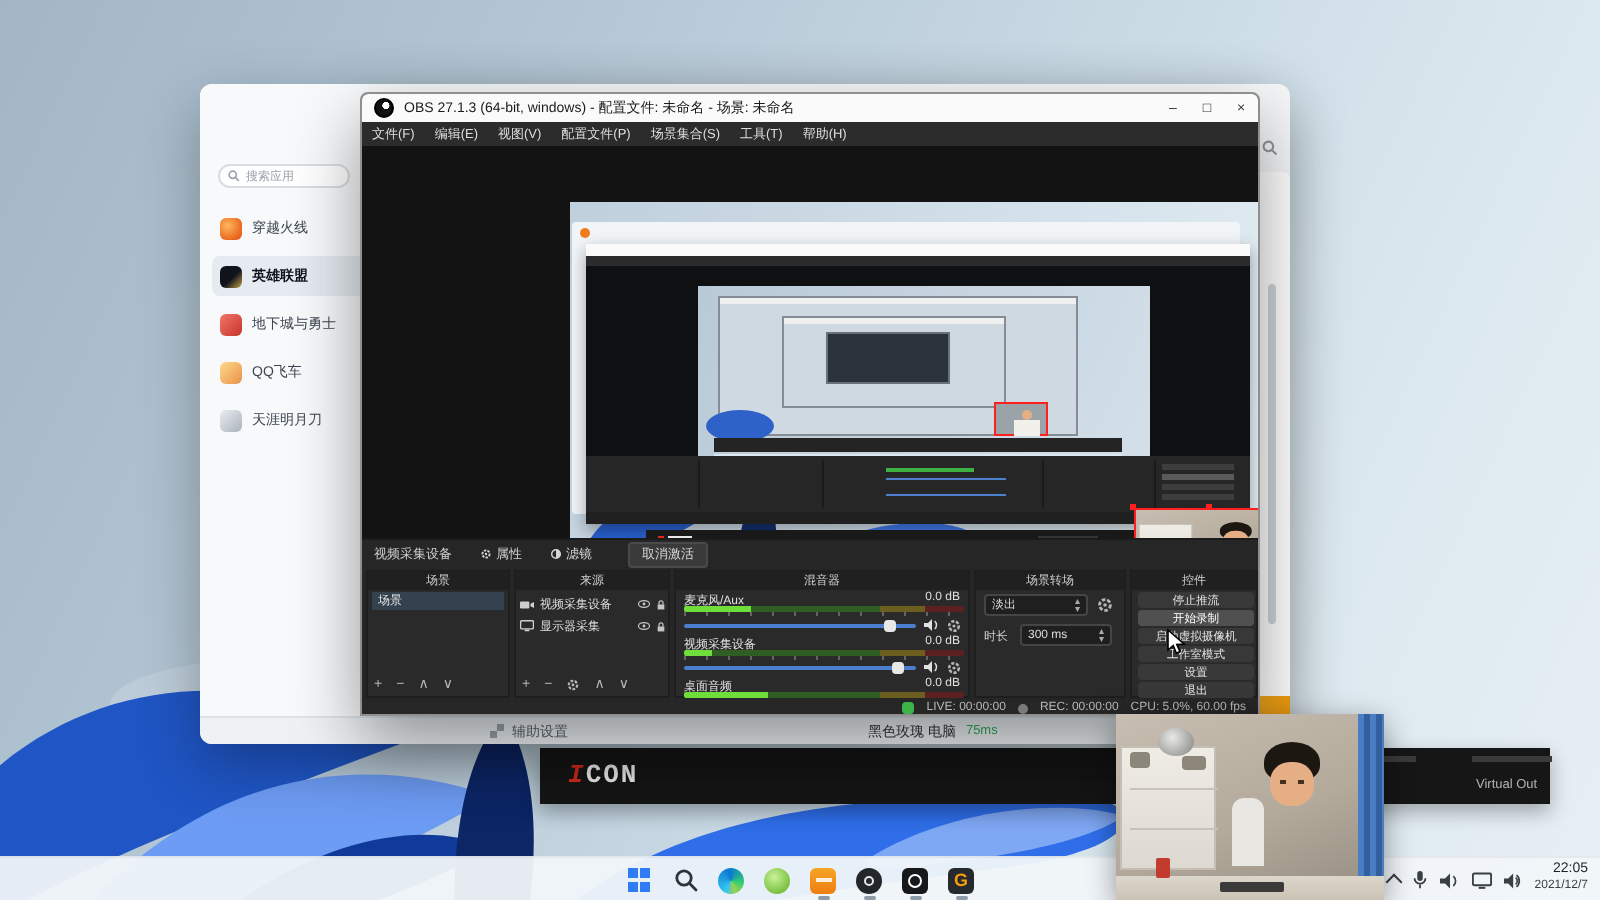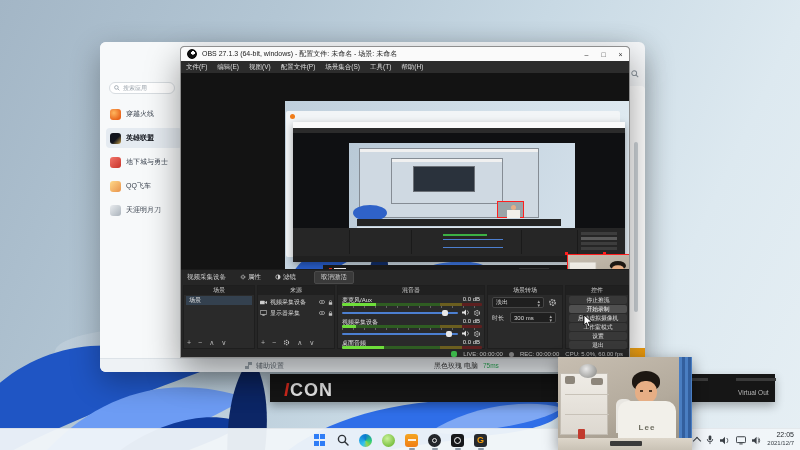--- a/index.html
+++ b/index.html
@@ -34,21 +34,21 @@
   .wg-grid-icon{width:7px;height:7px;margin-left:145px;margin-right:4px;
     background:conic-gradient(#9aa5ad 0 25%,transparent 0 50%,#9aa5ad 0 75%,transparent 0);}
   #wg-bottom .aux{font-size:7px;color:#5a646d;}
   #wg-bottom .server{font-size:7px;color:#333;margin-left:150px;}
   #wg-bottom .ping{font-size:6.5px;color:#2fae5a;margin-left:5px;}
   .chev-up{width:5px;height:5px;border-left:1.5px solid #6b747c;border-top:1.5px solid #6b747c;
     transform:rotate(45deg);margin-left:60px;margin-top:2px;}
   
   #iconpanel{left:270px;top:374px;width:505px;height:28px;background:#161616;z-index:6;
     box-shadow:0 4px 10px rgba(0,0,0,.3);}
-  .icon-logo{left:14px;top:6px;font-family:Liberation Sans, sans-serif;font-weight:bold;font-size:18px;letter-spacing:1px;}
+  .icon-logo{left:14px;top:6px;font-family:Liberation Mono, monospace;font-weight:bold;font-size:13px;letter-spacing:1px;}
   .icon-logo .i{color:#d82a1e;font-style:italic;}
   .icon-logo .con{color:#f2f2f2;}
   .icon-colbar{top:4px;height:3px;background:#3a3a3a;}
   .icon-btn{left:330px;top:12px;width:64px;height:12px;background:#2d2d2d;border:1px solid #3f3f3f;
     color:#c9c9c9;font-size:6.5px;display:flex;align-items:center;justify-content:center;box-sizing:border-box;}
   .icon-virt{left:468px;top:15px;width:34px;overflow:hidden;color:#b5b5b5;font-size:6.5px;white-space:nowrap;}
   
   #obs{left:180px;top:46px;width:450px;height:312px;z-index:20;border:1px solid #8f8f8f;border-radius:4px 4px 0 0;
     box-shadow:0 14px 34px rgba(0,0,0,.40);background:#262626;box-sizing:border-box;overflow:hidden;}
   #obs-title{left:0;top:0;width:100%;height:14px;background:#fafafa;display:flex;align-items:center;}
@@ -498,23 +498,20 @@
         <div class="abs cam-cab-line" style="top:40px;"></div>
         <div class="abs cam-pot"></div>
         <div class="abs cam-blob" style="left:4px;top:2px;width:10px;height:8px;"></div>
         <div class="abs cam-blob" style="left:30px;top:4px;width:12px;height:7px;"></div>
       </div>
       <div class="abs cam-curtain"></div>
       <div class="abs cam-chair"></div>
       <div class="abs cam-hair"></div>
       <div class="abs cam-face"></div>
       <div class="abs cam-eyes"></div>
-      <div class="abs cam-shirt">
-        <div class="abs cam-shirt-text">Lee</div>
-      </div>
       <div class="abs cam-desk"></div>
       <div class="abs cam-can"></div>
       <div class="abs cam-kb"></div>
     </div>
   </div>
 
   <div id="taskbar" class="abs">
     <div id="tb-center" class="abs">
       <div class="tb-ic">
         <div class="win-sq" style="left:1px;top:1px;"></div>

